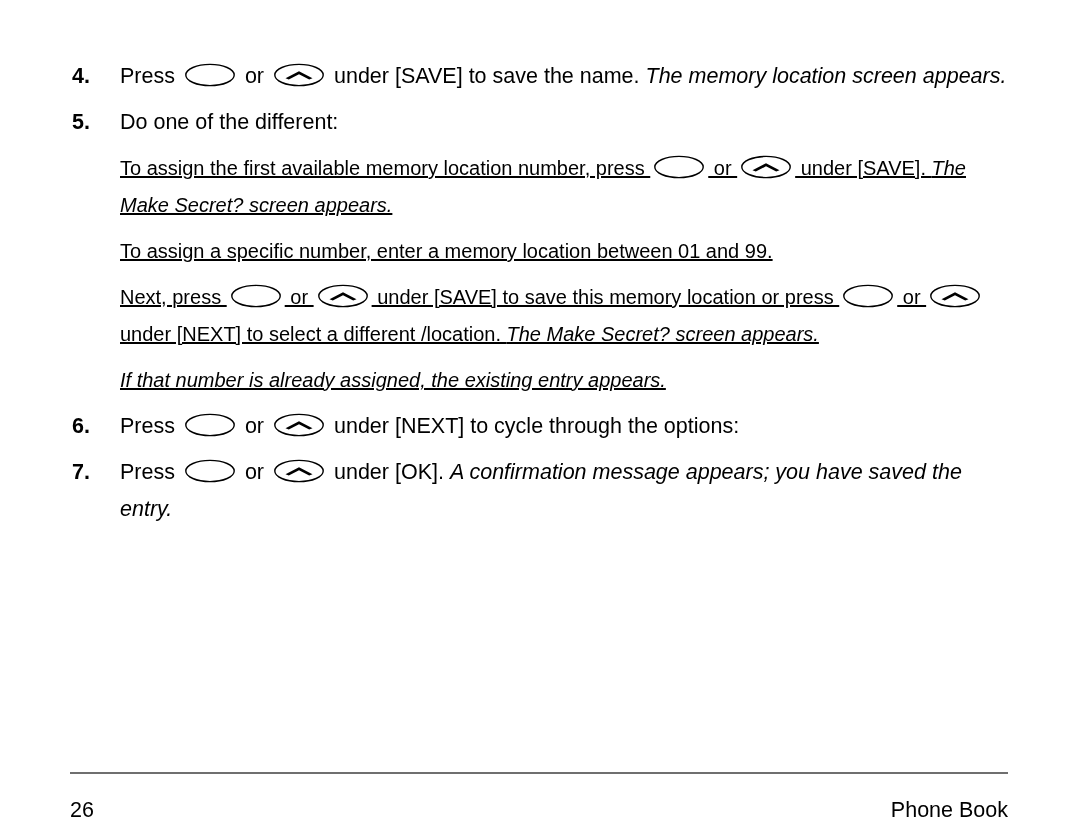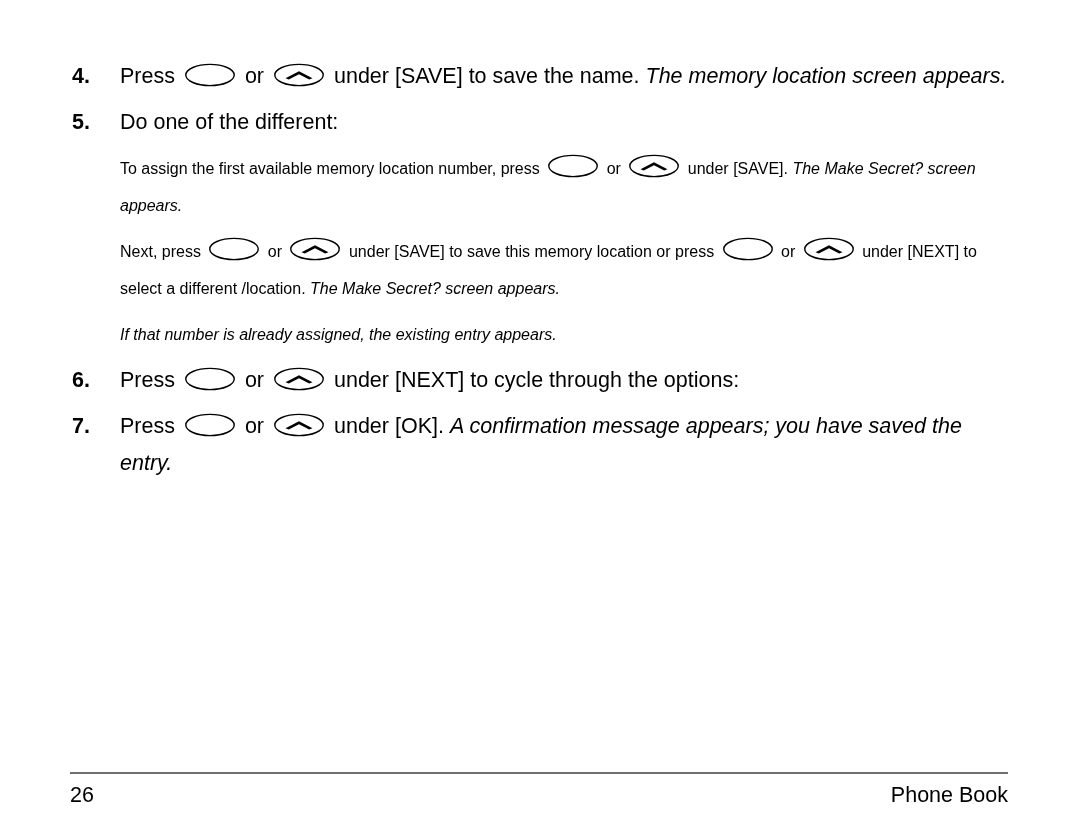--- a/index.html
+++ b/index.html
@@ -49,24 +49,25 @@
   }
   .step-body {
     flex: 1 1 auto;
     font-size: 21.5px;
     line-height: 37px;
   }
 
   
   .subpara {
     margin-left: 50px;
-    font-size: 16px;
+    font-size: 20px;
     line-height: 37px;
     margin-bottom: 9px;
     width: 890px;
+    text-decoration: underline;
   }
 
   .it { font-style: italic; margin-top: 36px; }
   .bd { font-weight: bold; }
 
   
   .keyicon {
     display: inline-block;
     vertical-align: -4px;
     margin: 0 3px;
@@ -82,21 +83,21 @@
   }
   .footer-rule {
     width: 100%;
     height: 2px;
     background: #6f6f6f;
   }
   .footer-row {
     display: flex;
     justify-content: space-between;
     align-items: baseline;
-    margin-top: 9px;
+    margin-top: 24px;
     font-size: 21.5px;
   }
   .footer-page { text-align: left; }
   .footer-section { text-align: right; }
 </style>
 </head>
 <body>
 
 <div class="page">
 
@@ -117,20 +118,21 @@
       <div class="step-body"><span>Do one of the different:</span></div>
     </div>
 
     <div class="subpara"><span>To assign the first available memory location number, press </span><span class="keyicon"><svg width="52" height="24" viewBox="0 0 52 24">
             <ellipse cx="26" cy="12" rx="24.2" ry="10.6" fill="none" stroke="#000000" stroke-width="1.4"></ellipse>
           </svg></span><span> or </span><span class="keyicon"><svg width="52" height="24" viewBox="0 0 52 24">
             <ellipse cx="26" cy="12" rx="24.2" ry="10.6" fill="none" stroke="#000000" stroke-width="1.4"></ellipse>
             <path d="M12.5 15.2 L26 8.2 L39.5 15.2 L36.2 16.6 L26 11.3 L15.8 16.6 Z" fill="#000000"></path>
           </svg></span><span> under [SAVE]. </span><span class="it">The Make Secret? screen appears.</span></div>
 
+    <div class="subpara"><span>To assign a specific number, enter a memory location between 01 and 99.</span></div>
 
     <div class="subpara"><span>Next, press </span><span class="keyicon"><svg width="52" height="24" viewBox="0 0 52 24">
             <ellipse cx="26" cy="12" rx="24.2" ry="10.6" fill="none" stroke="#000000" stroke-width="1.4"></ellipse>
           </svg></span><span> or </span><span class="keyicon"><svg width="52" height="24" viewBox="0 0 52 24">
             <ellipse cx="26" cy="12" rx="24.2" ry="10.6" fill="none" stroke="#000000" stroke-width="1.4"></ellipse>
             <path d="M12.5 15.2 L26 8.2 L39.5 15.2 L36.2 16.6 L26 11.3 L15.8 16.6 Z" fill="#000000"></path>
           </svg></span><span> under [SAVE] to save this memory location or press </span><span class="keyicon"><svg width="52" height="24" viewBox="0 0 52 24">
             <ellipse cx="26" cy="12" rx="24.2" ry="10.6" fill="none" stroke="#000000" stroke-width="1.4"></ellipse>
           </svg></span><span> or </span><span class="keyicon"><svg width="52" height="24" viewBox="0 0 52 24">
             <ellipse cx="26" cy="12" rx="24.2" ry="10.6" fill="none" stroke="#000000" stroke-width="1.4"></ellipse>

